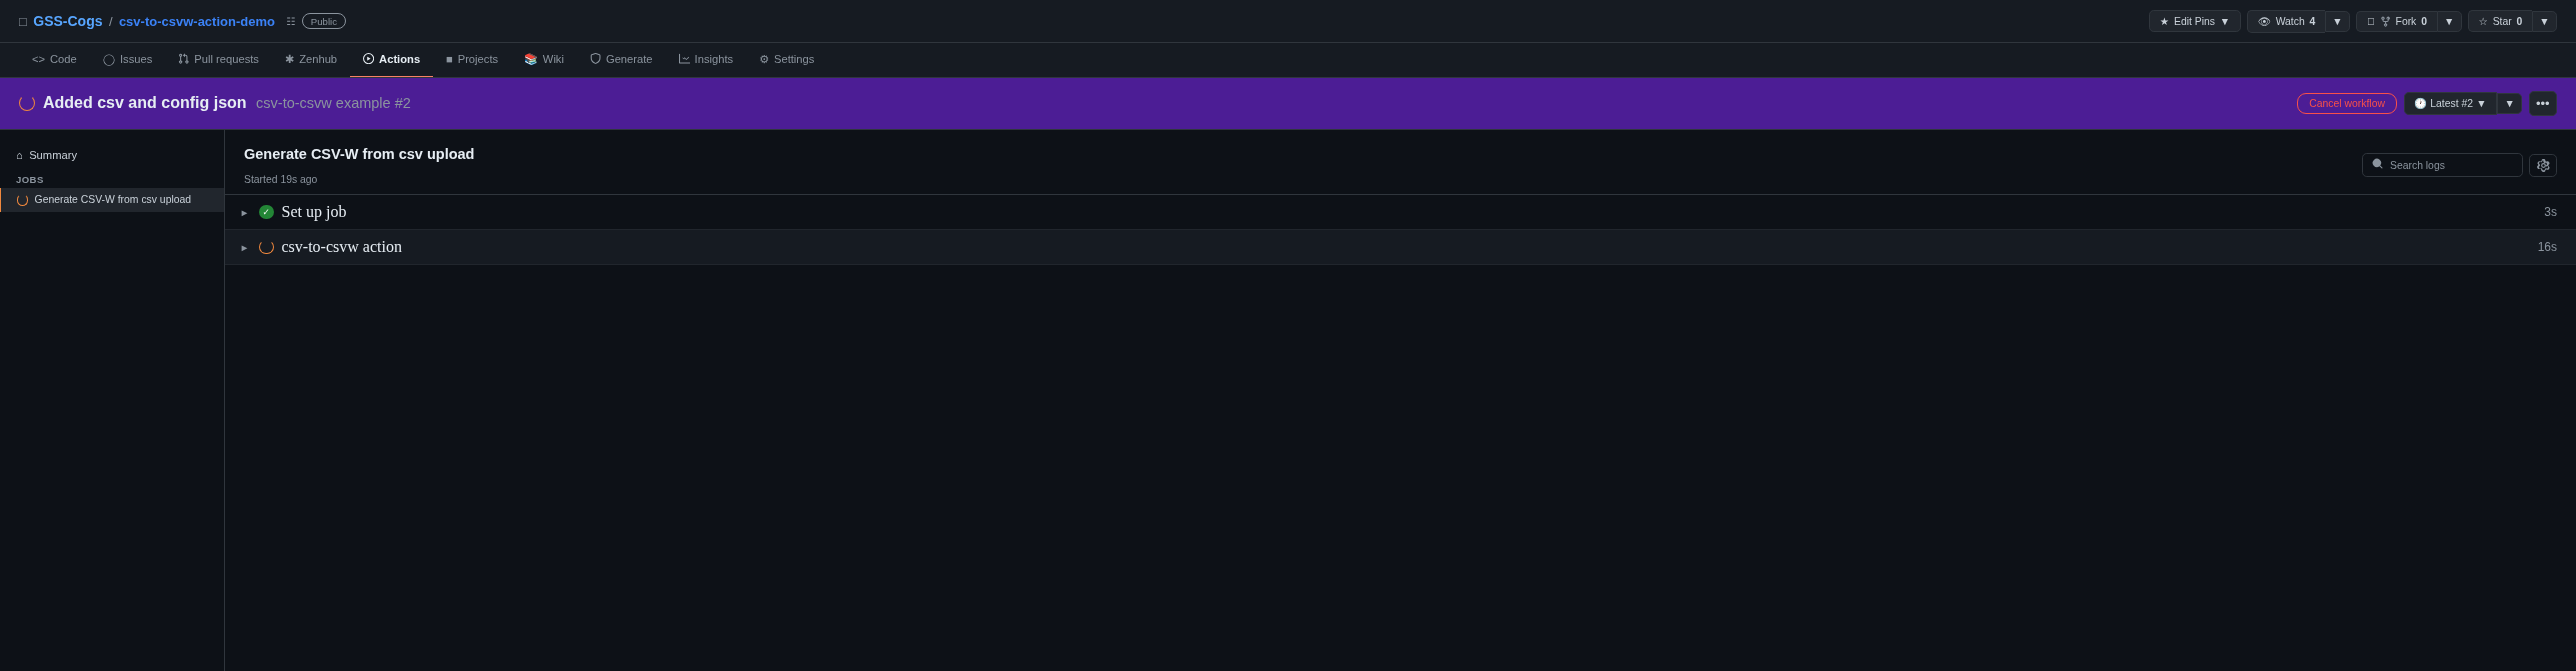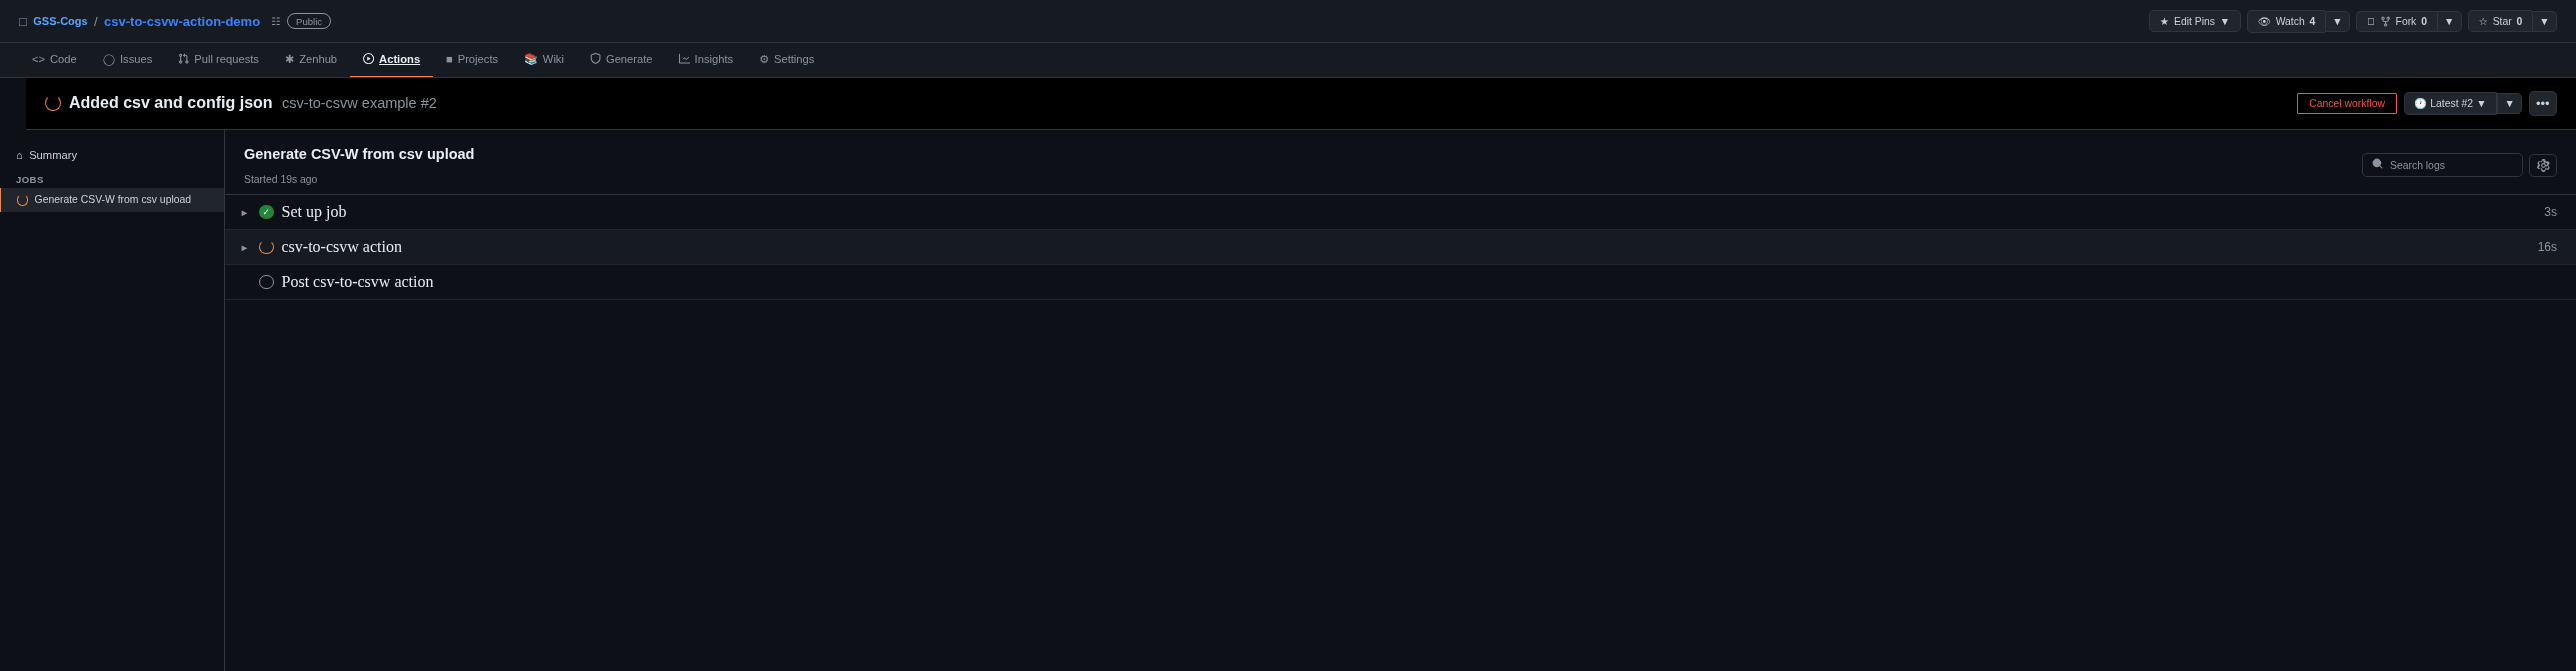--- a/index.html
+++ b/index.html
@@ -26,21 +26,21 @@
       gap: 6.4px;
     }
     .repo-icon {
       color: #8b949e;
       font-size: 13px;
     }
     .repo-link {
       color: #58a6ff;
       text-decoration: none;
       font-weight: 600;
-      font-size: 11px;
+      font-size: 14px;
     }
     .repo-separator {
       color: #8b949e;
       font-size: 13px;
     }
     .repo-name-link {
       color: #3b82f6;
       text-decoration: none;
       font-weight: 700;
       font-size: 13px;
@@ -113,32 +113,30 @@
       text-decoration: none;
       font-size: 11.2px;
       border-bottom: 1.6px solid transparent;
       cursor: pointer;
       white-space: nowrap;
     }
     .nav-tab.active {
       color: #e6edf3;
       border-bottom: 1.6px solid #f78166;
       font-weight: 600;
-      text-decoration: underline;
     }
 
     
     .workflow-header {
       display: flex;
       align-items: center;
       justify-content: space-between;
       padding: 13px 19px;
-      background: #000000;
+      background: #4c1d95;
       border-bottom: 0.8px solid #30363d;
-      margin-left: 26px;
     }
     .workflow-title-area {
       display: flex;
       align-items: center;
       gap: 8px;
     }
     .status-icon-running {
       width: 16px;
       height: 16px;
       border-radius: 50%;
@@ -155,21 +153,21 @@
     }
     .workflow-actions {
       display: flex;
       align-items: center;
       gap: 6.4px;
     }
     .btn-cancel {
       background: transparent;
       border: 0.8px solid #f85149;
       color: #f85149;
-      border-radius: 1px;
+      border-radius: 9px;
       padding: 4px 11.2px;
       cursor: pointer;
       font-size: 10.4px;
       font-weight: 500;
     }
     .btn-latest {
       display: flex;
       align-items: center;
       gap: 3.2px;
       background: #21262d;
@@ -560,25 +558,17 @@
 
       <div class="step-row running">
         <div class="step-left">
           <span class="step-chevron">►</span>
           <div class="step-icon-running"></div>
           <span class="step-name">csv-to-csvw action</span>
         </div>
         <span class="step-duration">16s</span>
       </div>
 
-      <div class="step-row">
-        <div class="step-left">
-          <span class="step-chevron" style="visibility:hidden;">►</span>
-          <div class="step-icon-pending"></div>
-          <span class="step-name">Post csv-to-csvw action</span>
-        </div>
-        <span class="step-duration"></span>
-      </div>
     </div>
   </div>
 
 </div>
 
 
 </body></html>

